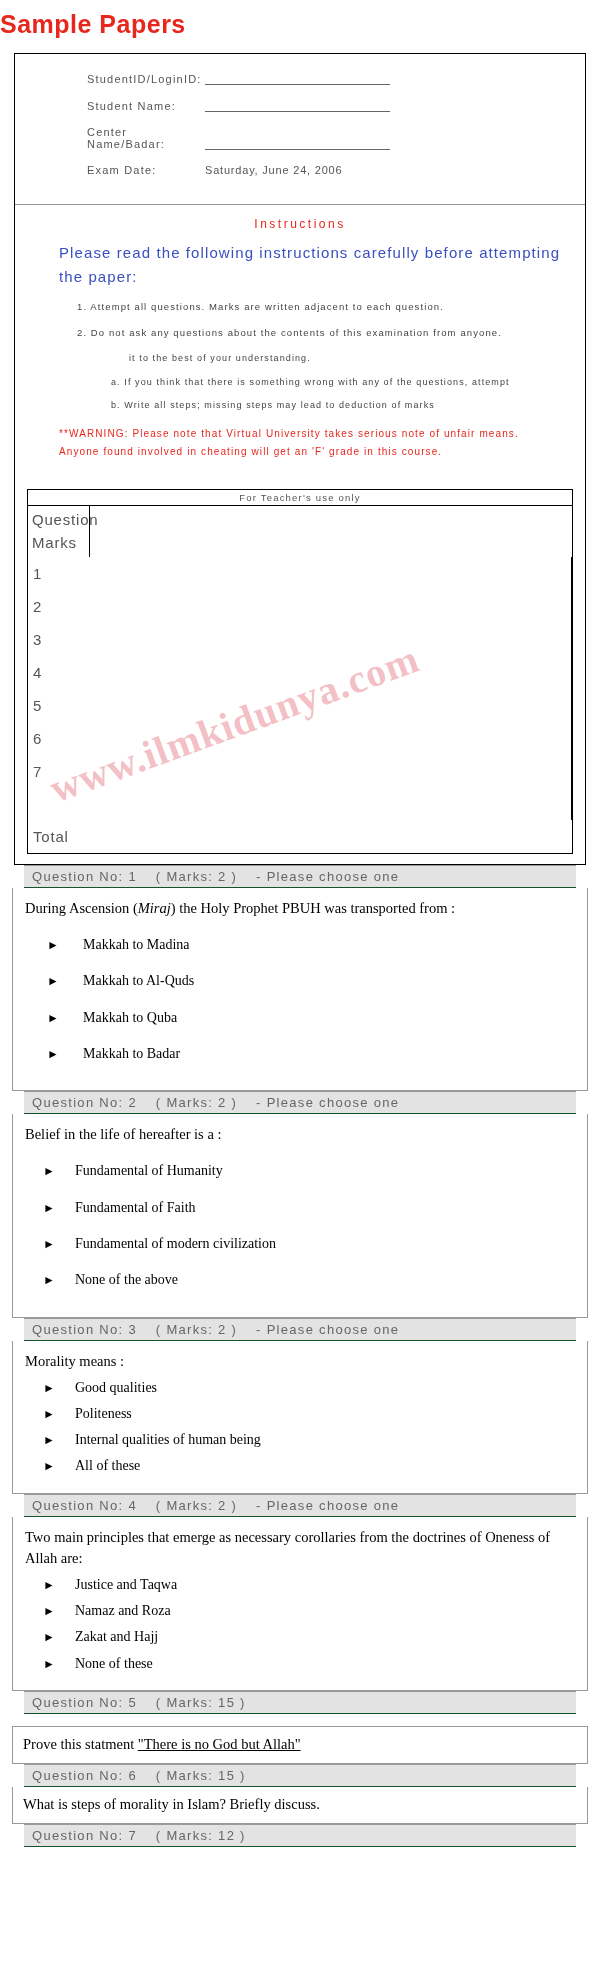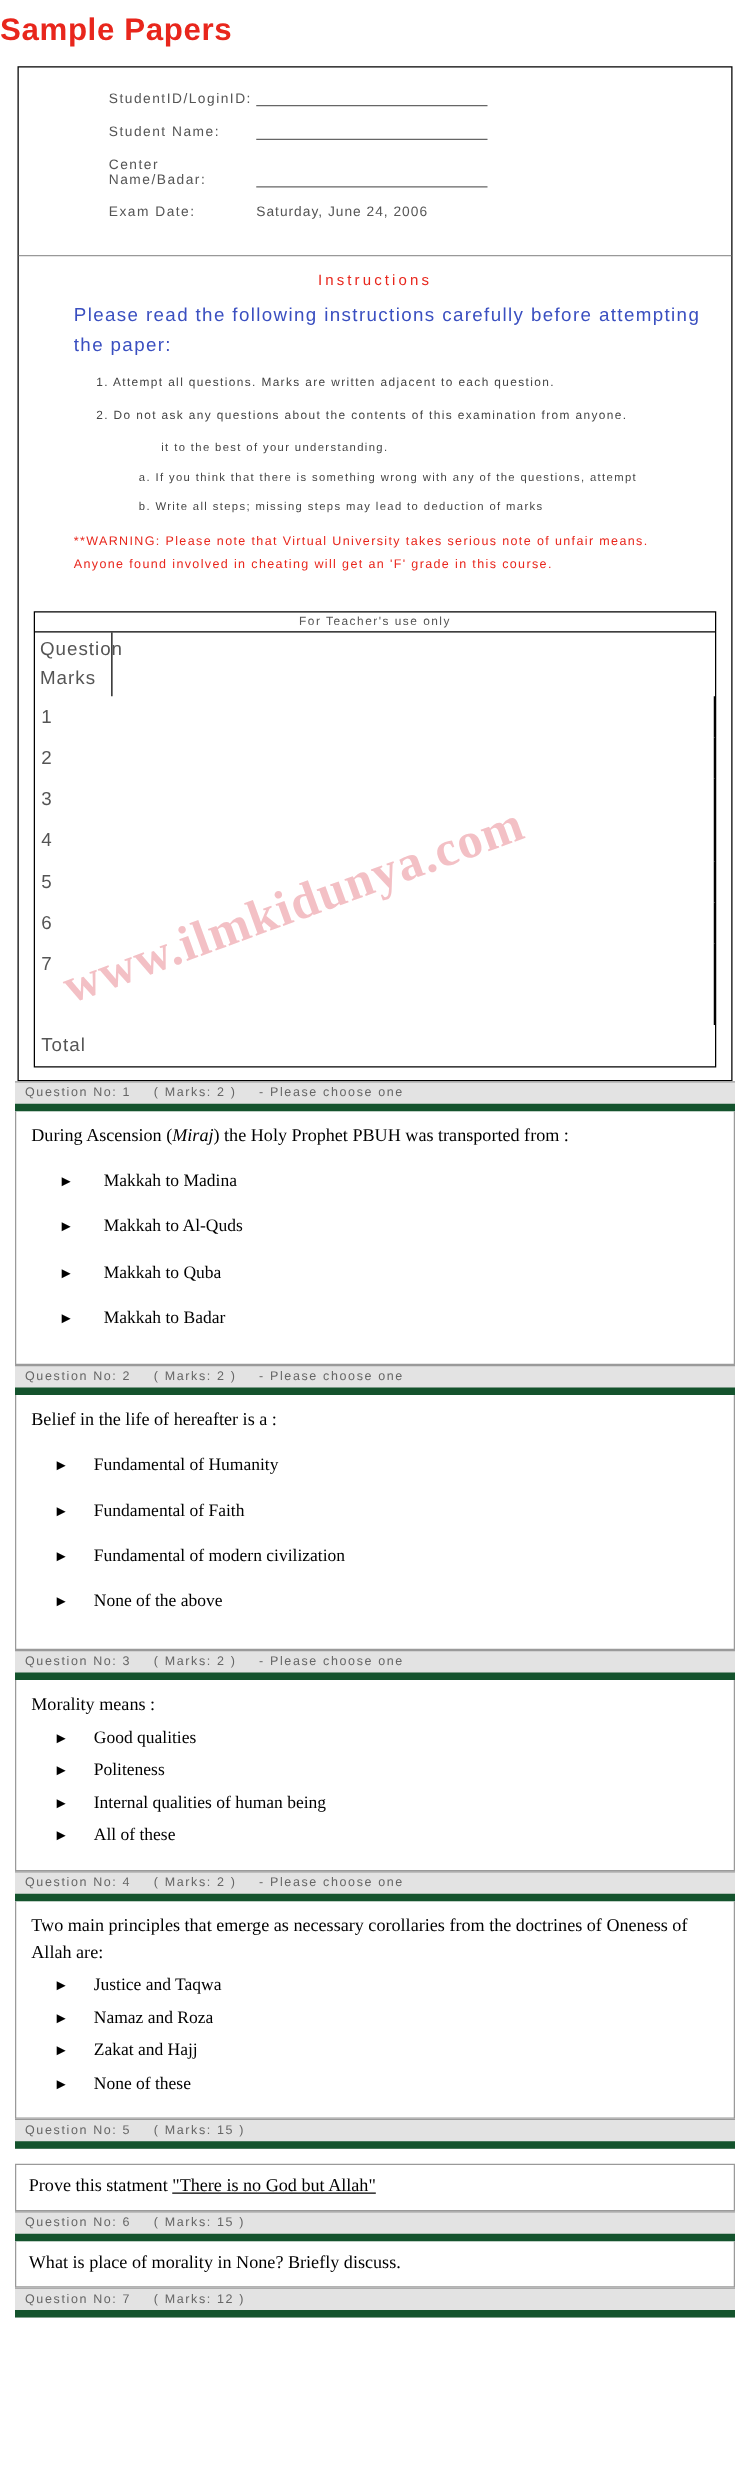--- a/index.html
+++ b/index.html
@@ -178,27 +178,27 @@
     border-right: 1px solid #000;
     padding: 8px 5px;
   }
   .tg-cell:last-child { border-right: none; }
   .tg-total { width: 44px; text-align: right; padding-right: 6px; }
 
   
   .qbar {
     background: #e3e3e3;
     border-top: 1px solid #9a9a9a;
-    border-bottom: 6px solid #14532d;
-    font-family: "Liberation Sans", sans-serif;
-    font-size: 10px;
+    border-bottom: 1px solid #14532d;
+    font-family: "Liberation Sans", sans-serif;
+    font-size: 13px;
     color: #666;
     letter-spacing: 1.3px;
     padding: 3px 0 3px 8px;
-    margin: 0 12px;
+    margin: 0 24px;
   }
   .qbar span { margin-right: 14px; }
   .qbody {
     margin: 0 12px;
     border-left: 1px solid #9a9a9a;
     border-right: 1px solid #9a9a9a;
     border-bottom: 1px solid #9a9a9a;
     padding: 8px 10px 10px 10px;
     font-size: 14.5px;
     line-height: 1.45;
@@ -418,21 +418,21 @@
   <div class="gap"></div>
 
   <div class="qshort" style="border-top:1px solid #9a9a9a;">
     <span>Prove this statment </span><u>"There is no God but Allah"</u>
   </div>
 
   <div class="qbar">
     <span>Question No: 6</span>
     <span>( Marks: 15 )</span>
   </div>
-  <div class="qshort">What is place of morality in None? Briefly discuss.</div>
+  <div class="qshort">What is steps of morality in Islam? Briefly discuss.</div>
 
   <div class="qbar">
     <span>Question No: 7</span>
     <span>( Marks: 12 )</span>
   </div>
 
   <div class="watermark">www.ilmkidunya.com</div>
 </div>
 
 </body></html>

